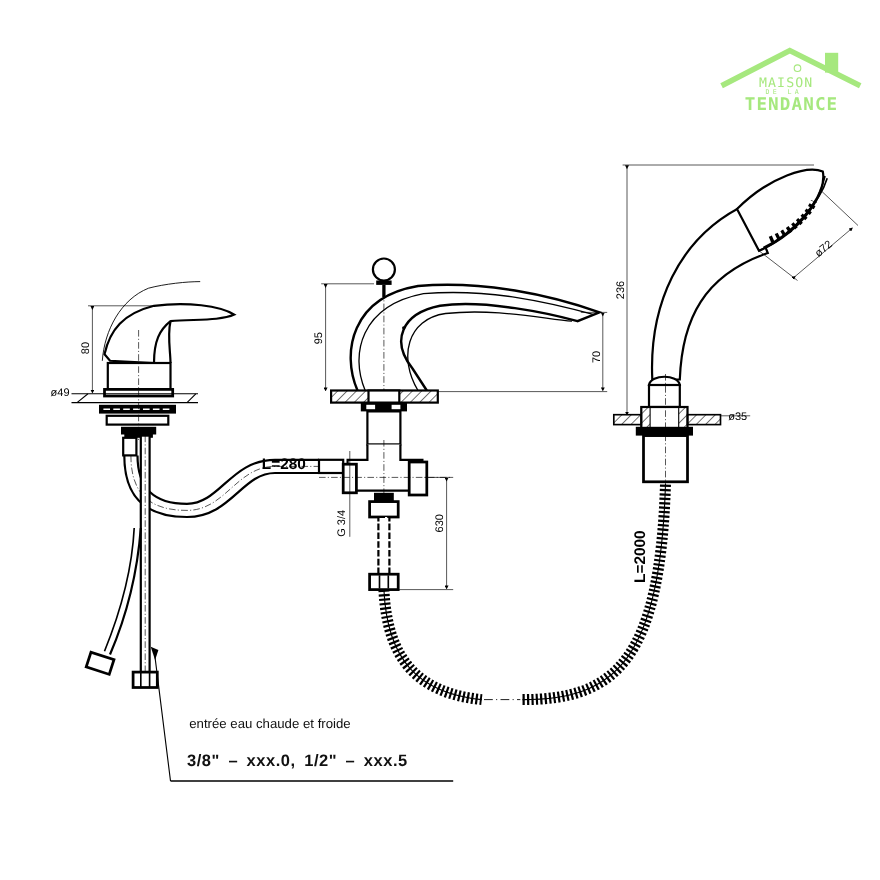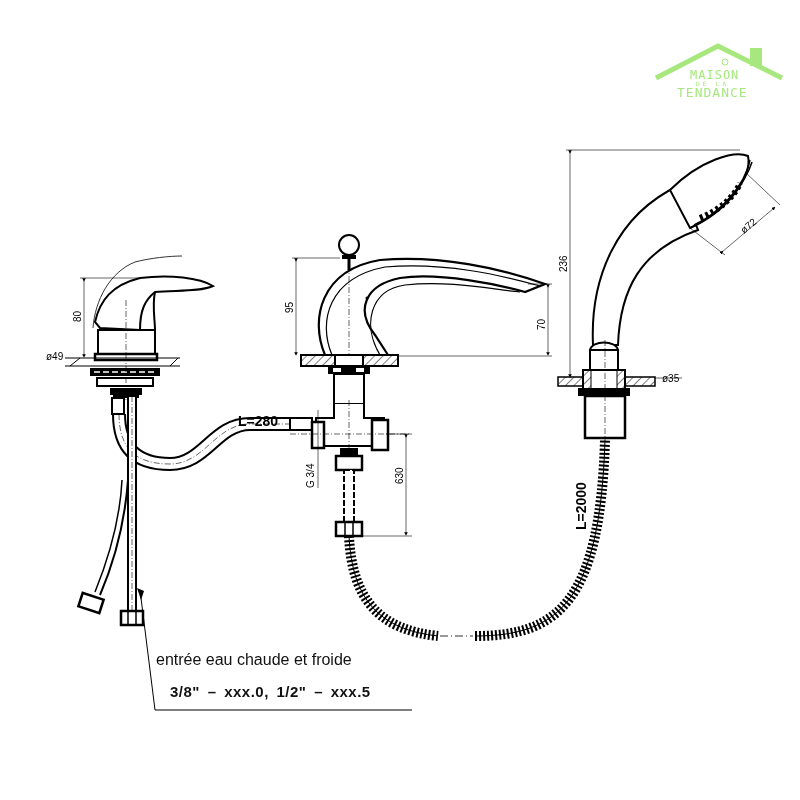--- a/index.html
+++ b/index.html
@@ -1,25 +1,25 @@
 <!DOCTYPE html>
 <html><head>
 <meta charset="utf-8">
 <style>
   html, body { margin: 0; padding: 0; background: #ffffff; }
   body { width: 800px; height: 800px; position: relative; overflow: hidden; font-family: "Liberation Sans", sans-serif; }
   #canvas { position: absolute; left: 0; top: 0; width: 800px; height: 800px; }
   .dim { font-family: "Liberation Sans", sans-serif; font-size: 10px; fill: #000; }
   .dimbig { font-family: "Liberation Sans", sans-serif; font-size: 14px; font-weight: bold; fill: #000; }
-  .caption { position: absolute; left: 156px; top: 651px; font-size: 16px; color: #111; }
+  .caption { position: absolute; left: 172px; top: 651px; font-size: 12px; color: #111; }
   .spec { position: absolute; left: 170px; top: 683px; font-size: 15px; font-weight: bold; color: #111; letter-spacing: 0.5px; word-spacing: 3px; }
   .logo { position: absolute; left: 650px; top: 40px; width: 140px; height: 70px; }
   .logo-text1 { position: absolute; left: 40px; top: 28px; font-family: "DejaVu Sans Mono", monospace; font-size: 12px; font-weight: normal; color: #a6e87e; letter-spacing: 1px; }
   .logo-text2 { position: absolute; left: 46px; top: 40px; font-family: "DejaVu Sans Mono", monospace; font-size: 6px; color: #a6e87e; letter-spacing: 3px; }
-  .logo-text3 { position: absolute; left: 27px; top: 45px; font-family: "DejaVu Sans Mono", monospace; font-size: 13px; font-weight: normal; color: #a6e87e; letter-spacing: 1px; }
+  .logo-text3 { position: absolute; left: 27px; top: 45px; font-family: "DejaVu Sans Mono", monospace; font-size: 16px; font-weight: bold; color: #a6e87e; letter-spacing: 1px; }
 </style>
 </head>
 <body>
 
 <div class="logo">
   <svg width="140" height="70" viewBox="0 0 140 70">
     <polyline points="6,38 68,6 132,38" fill="none" stroke="#a6e87e" stroke-width="5"></polyline>
     <rect x="100" y="8" width="12" height="18" fill="#a6e87e"></rect>
     <circle cx="75" cy="22" r="3" fill="none" stroke="#a6e87e" stroke-width="1"></circle>
   </svg>

